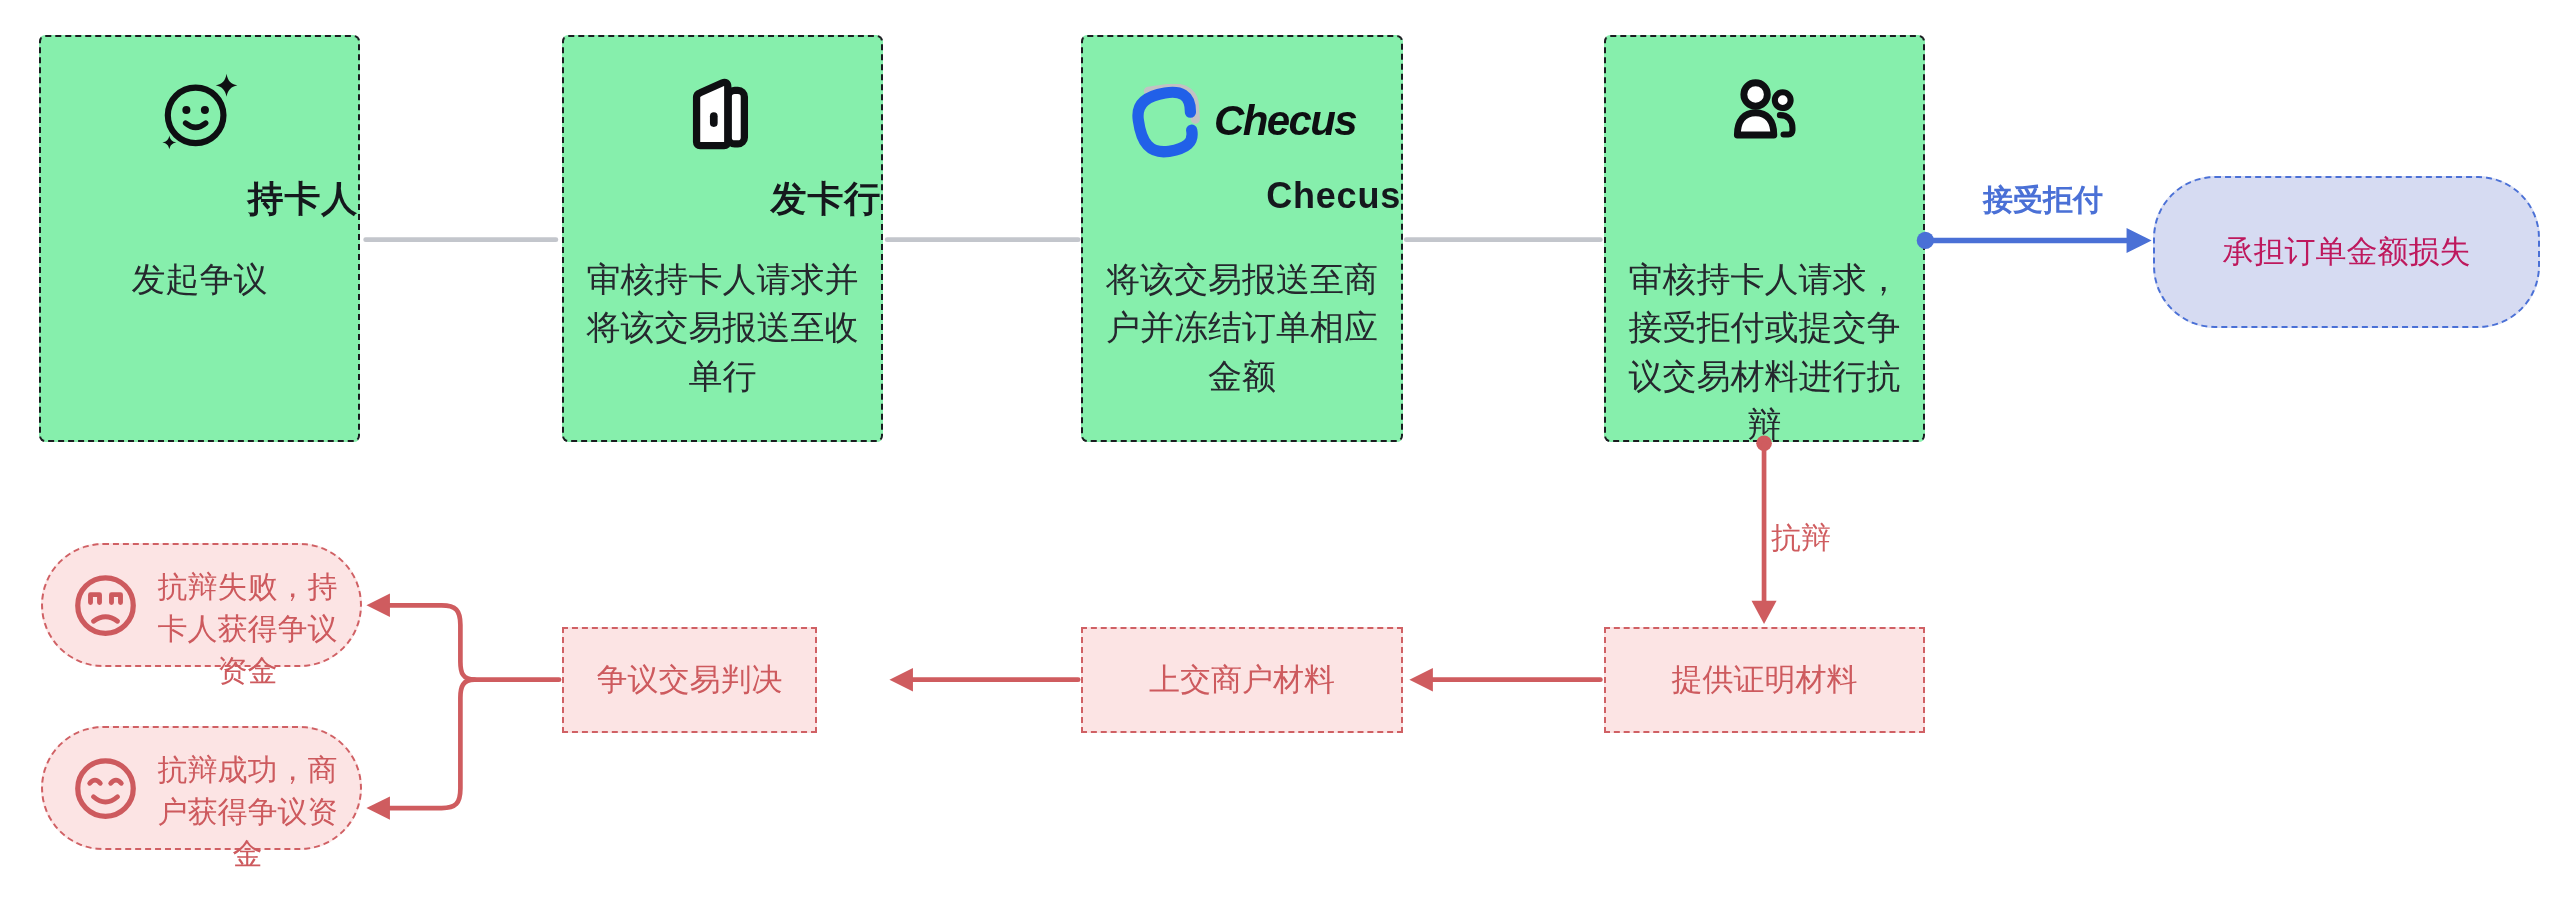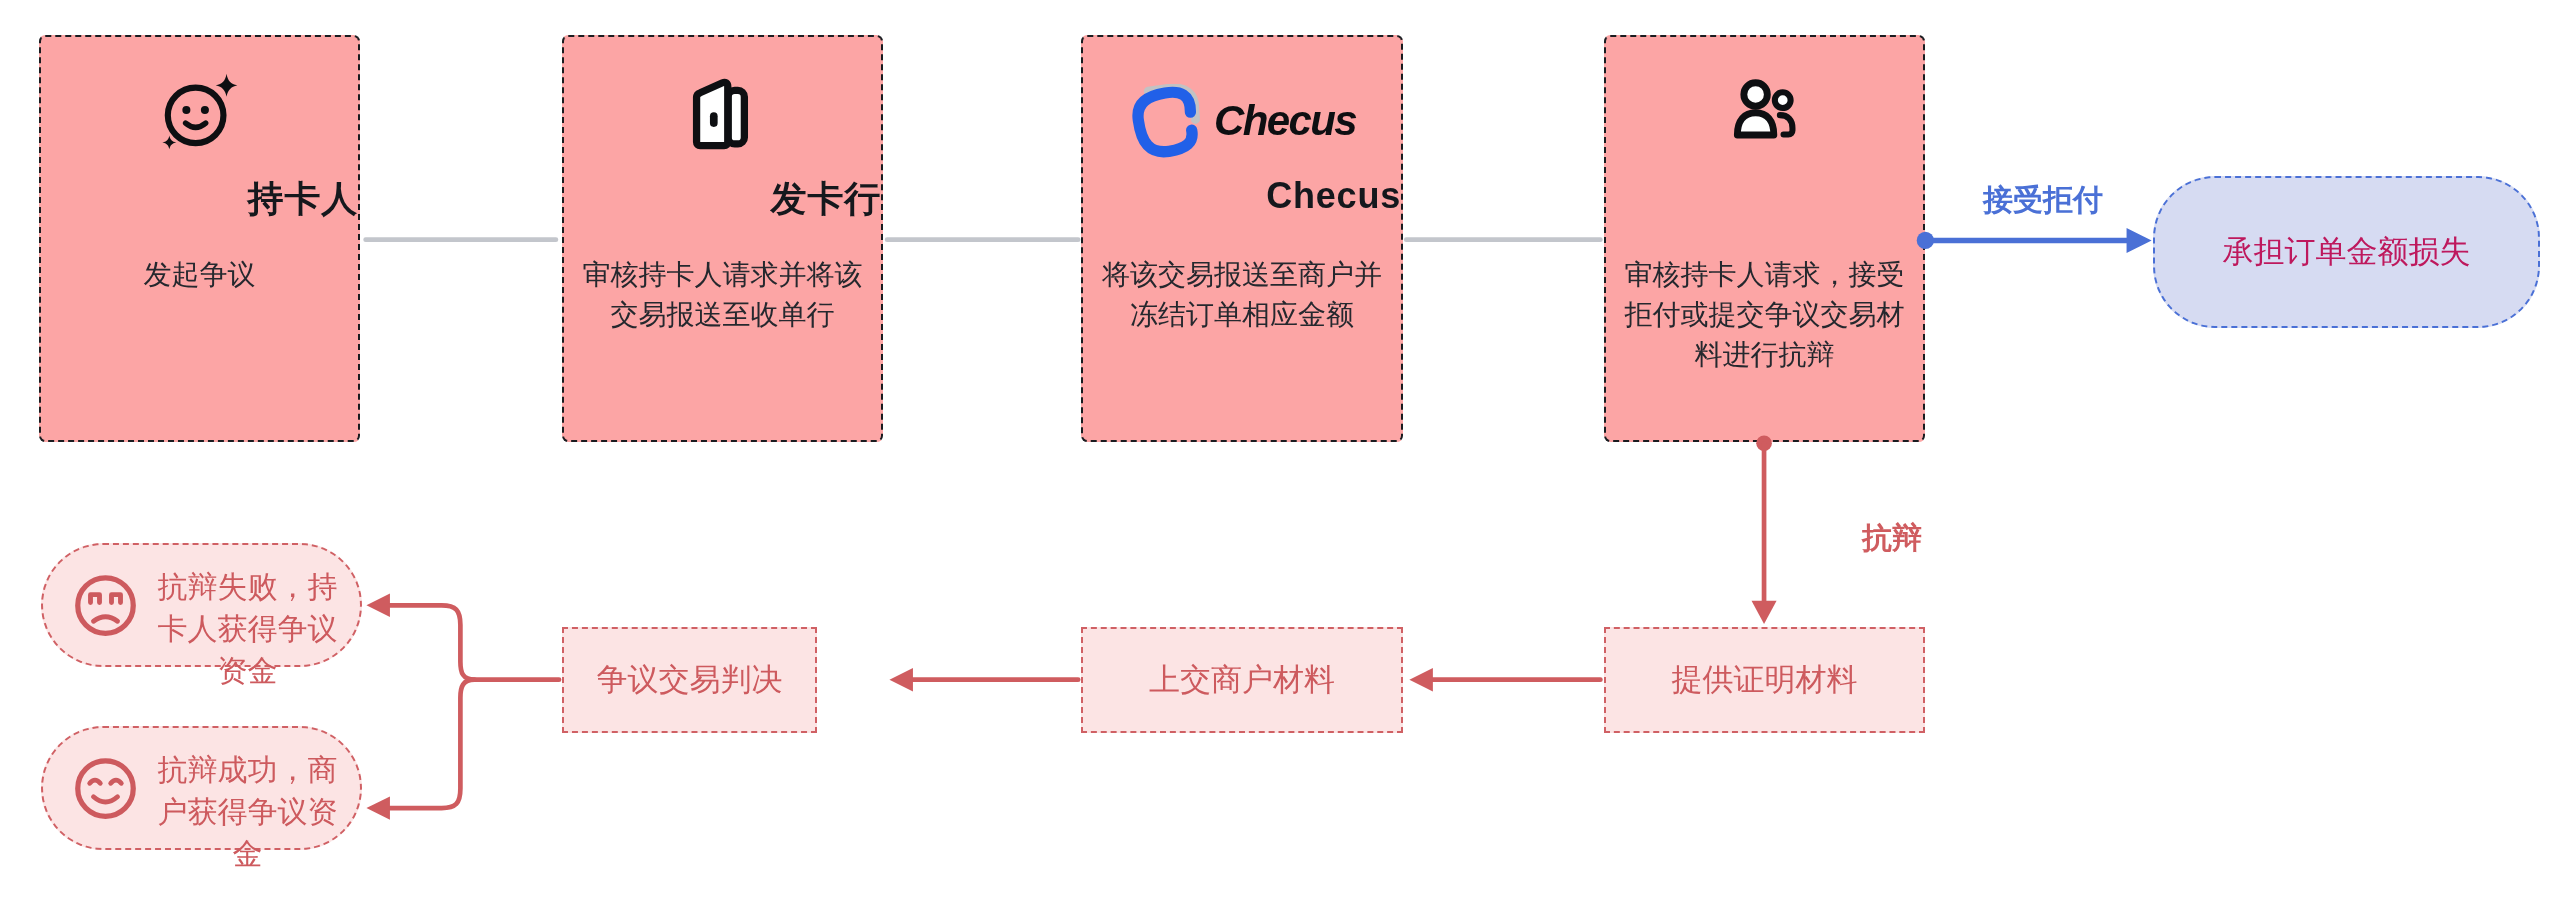--- a/index.html
+++ b/index.html
@@ -4,29 +4,29 @@
 <style>
   html,body{margin:0;padding:0;background:#ffffff;}
   .canvas{
     position:relative;width:2576px;height:910px;background:#ffffff;
     font-family:"Liberation Sans","DejaVu Sans",sans-serif;color:#25282E;
     overflow:hidden;
   }
   
   .card{
     position:absolute;top:35px;height:407px;width:321px;
-    border:2.3px dashed #1A1C20;border-radius:6.3px;background:#fca5a5;
+    border:2.3px dashed #1A1C20;border-radius:6.3px;background:#86efac;
     box-sizing:border-box;
   }
   .card-icon{position:absolute;top:31px;left:0;width:100%;height:86px;
     display:flex;align-items:center;justify-content:center;}
   .card-title{position:absolute;top:138px;left:0;width:100%;text-align:right;
     font-size:36px;font-weight:bold;color:#15181D;letter-spacing:0.8px;}
   .card-desc{position:absolute;top:218px;left:50%;transform:translateX(-50%);
-    width:285px;text-align:center;font-size:28px;line-height:1.42;color:#25282E;}
+    width:285px;text-align:center;font-size:34px;line-height:1.42;color:#25282E;}
   .logo-lockup{display:flex;align-items:center;gap:11px;}
   .logo-word{font-size:42px;font-weight:800;font-style:italic;color:#0E0F12;letter-spacing:-1.6px;}
   
   .edge-label{position:absolute;font-size:30px;font-weight:bold;white-space:nowrap;}
   .edge-label.blue{color:#4A70D6;}
   .edge-label.red{color:#CF5C5F;font-weight:normal;}
   
   .pill-blue{
     position:absolute;left:2153px;top:176px;width:387px;height:152px;
     background:#D6DBF2;border:2.3px dashed #4A70D6;border-radius:62px;
@@ -104,21 +104,21 @@
         <circle cx="72.5" cy="36" r="9.75" fill="#ffffff" stroke="#0E0F12" stroke-width="7.5"></circle>
         <path d="M69 54.5 C79 54.5 84.5 60.5 84.5 70.5 L84.5 73.5 C84.5 76.5 82.5 78.5 79.5 78.5 L73.5 78.5" fill="none" stroke="#0E0F12" stroke-width="7.5" stroke-linecap="round"></path>
         <circle cx="39" cy="29" r="14.5" fill="#ffffff" stroke="#0E0F12" stroke-width="8.5"></circle>
         <path d="M16.5 79 C16.5 60.5 25.5 51.5 39 51.5 C52.5 51.5 61.5 60.5 61.5 79 Z" fill="#ffffff" stroke="#0E0F12" stroke-width="8.5" stroke-linejoin="round"></path>
       </svg>
     </div>
     <div class="card-desc">审核持卡人请求，接受拒付或提交争议交易材料进行抗辩</div>
   </div>
 
   <div class="edge-label blue" style="left:1957px;top:180px;width:172px;text-align:center;">接受拒付</div>
-  <div class="edge-label red" style="left:1862px;top:518px;font-weight:bold;">抗辩</div>
+  <div class="edge-label red" style="left:1771px;top:518px;">抗辩</div>
 
   <div class="pill-blue">
     <span>承担订单金额损失</span>
   </div>
 
   <div class="step-red" style="left:1604px;width:321px;">
     <span>提供证明材料</span>
   </div>
   <div class="step-red" style="left:1081px;width:322px;">
     <span>上交商户材料</span>

